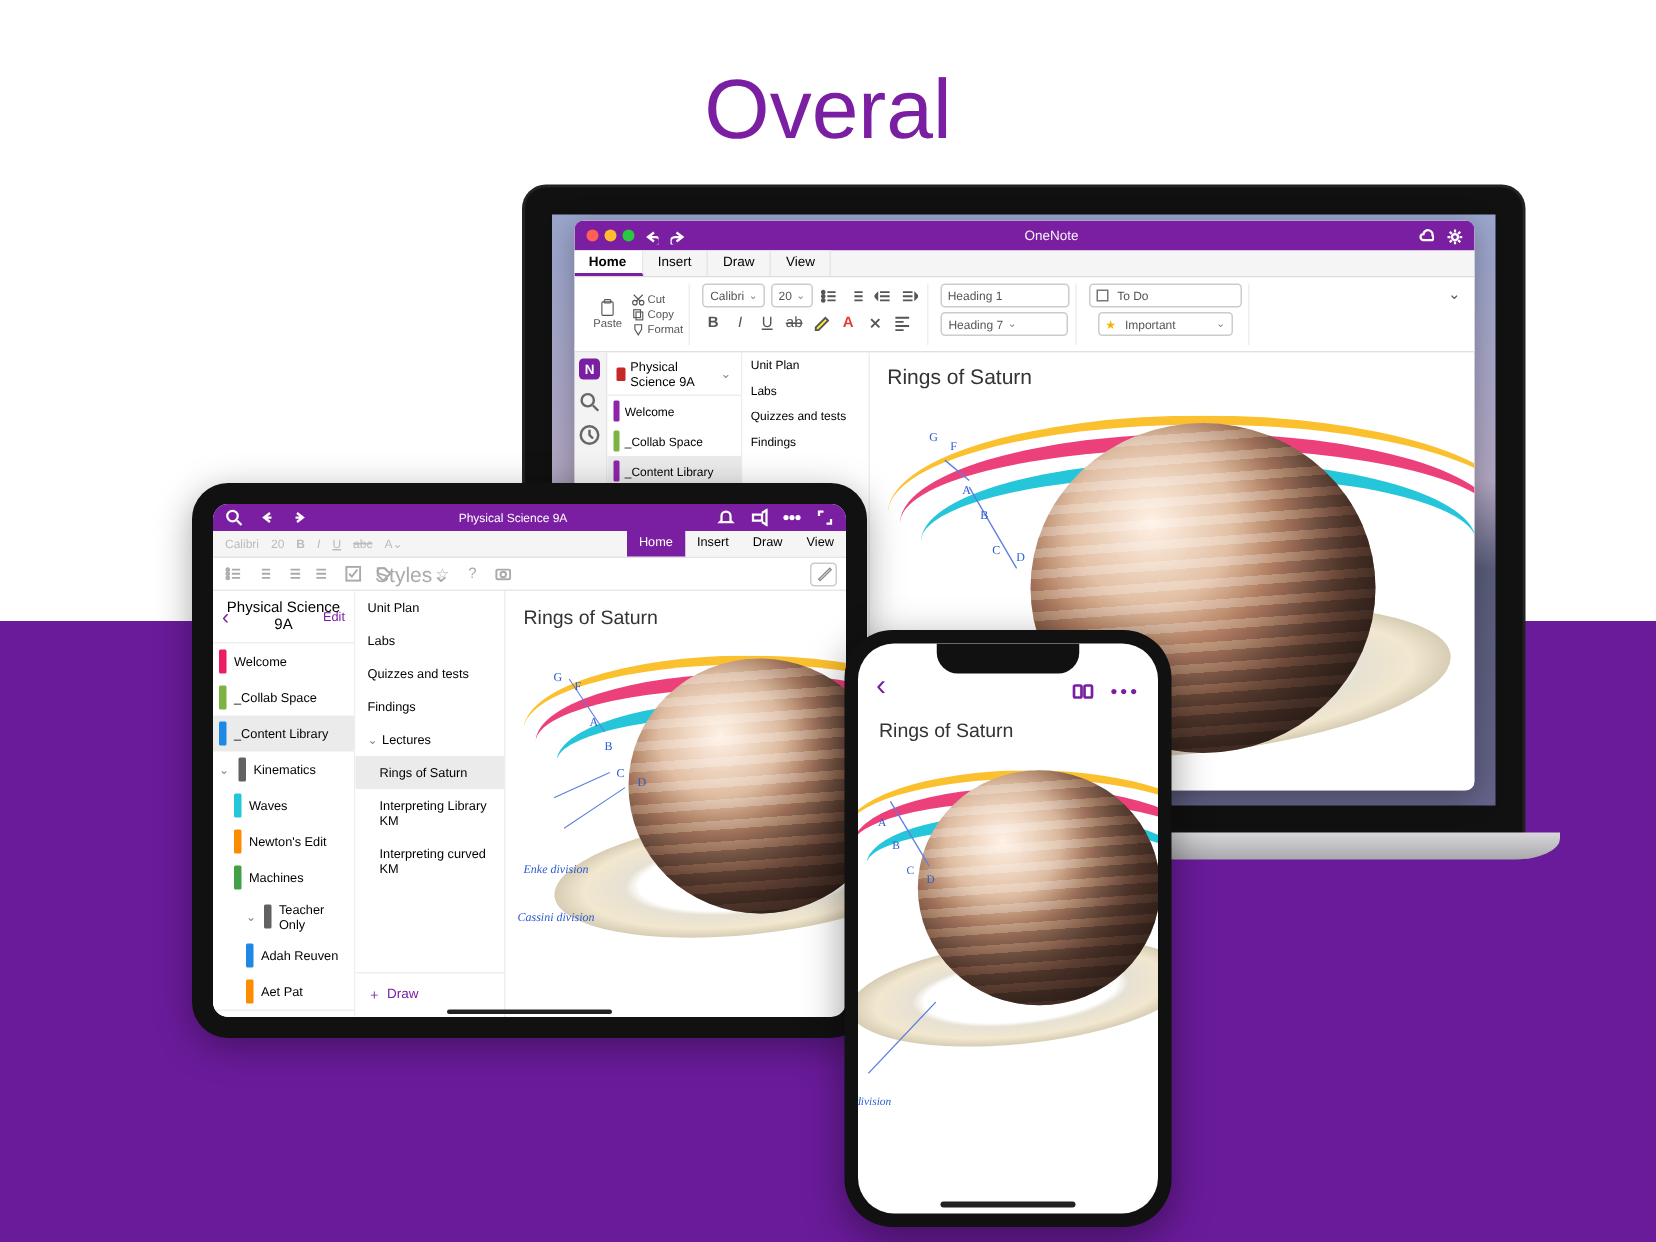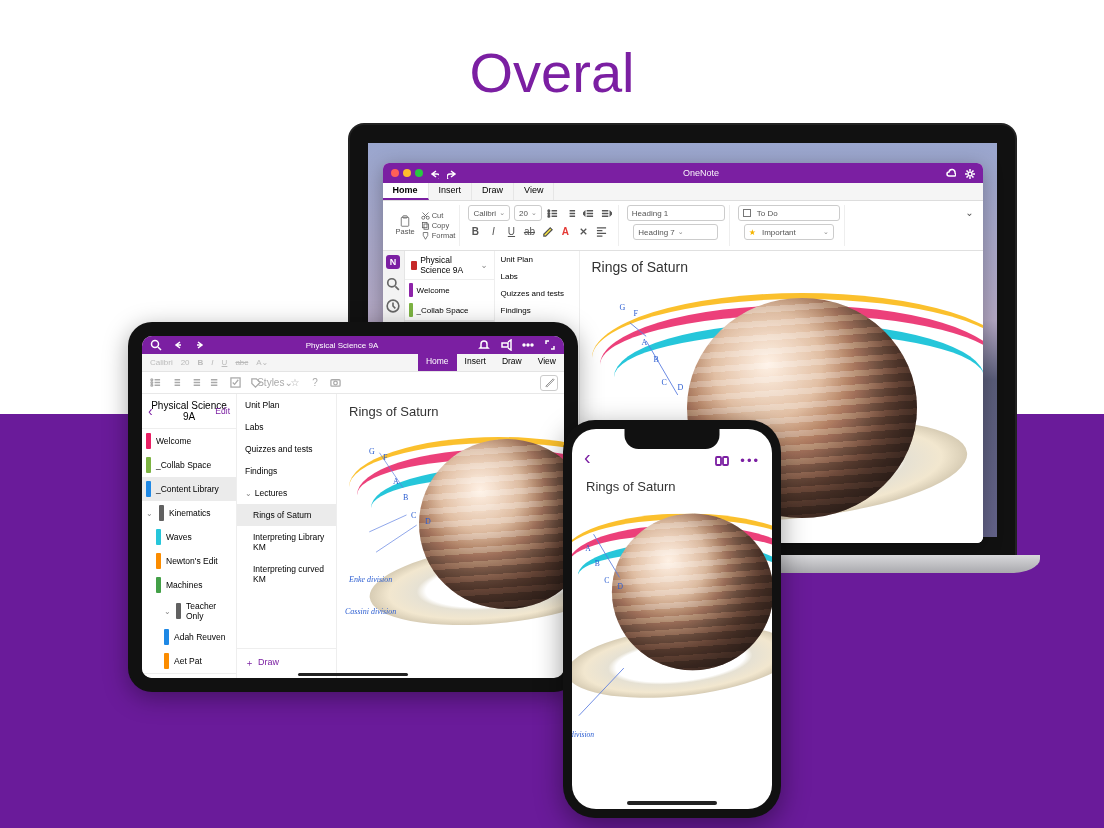--- a/index.html
+++ b/index.html
@@ -10,21 +10,21 @@
 
   .headline { position: absolute; top: 40px; left: 0; width: 100%; text-align: center; font-size: 56px; font-weight: 300; color: #7b1fa2; font-family: "Segoe UI Light", "Segoe UI", sans-serif; }
 
   
   .laptop { position: absolute; left: 325px; top: 125px; width: 715px; height: 448px; }
   .lap-screen { position: absolute; left: 25px; top: 0; right: 25px; bottom: 18px; background:#111; border-radius: 14px 14px 0 0; padding: 18px; box-shadow: 0 0 0 2px #222; }
   .lap-desktop { width: 100%; height: 100%; background: linear-gradient(#9aa6ce 0%, #b4a8c4 45%, #5a5d7a 60%, #64638a 100%); display:flex; align-items:flex-start; justify-content:center; }
   .lap-base { position: absolute; left: 0; right: 0; bottom: 0; height: 18px; background: linear-gradient(#d8d8db, #a9a9ad); border-radius: 0 0 30px 30px / 0 0 14px 14px; }
   .lap-base::after { content:""; position:absolute; left:50%; top:0; width:80px; height:6px; margin-left:-40px; background:#999; border-radius:0 0 8px 8px; }
 
-  .mac-window { margin-top: 20px; width: 600px; height: 380px; background:#fff; border-radius: 6px; overflow: hidden; font-size: 9px; box-shadow: 0 4px 20px rgba(0,0,0,.3); display:flex; flex-direction:column; }
+  .mac-window { margin-top: 4px; width: 600px; height: 380px; background:#fff; border-radius: 6px; overflow: hidden; font-size: 9px; box-shadow: 0 4px 20px rgba(0,0,0,.3); display:flex; flex-direction:column; }
   .mac-titlebar { height: 20px; background:#7b1fa2; display:flex; align-items:center; padding:0 8px; gap:5px; color:#fff; }
   .traffic { display:flex; gap:4px; }
   .traffic span { width:8px; height:8px; border-radius:50%; }
   .tl-r{background:#ff5f57}.tl-y{background:#febc2e}.tl-g{background:#28c840}
   .mac-titlebar .tb-center { flex:1; text-align:center; font-size:9px; opacity:.95; }
   .mac-titlebar svg { width:11px; height:11px; fill:none; stroke:#fff; stroke-width:1.5; }
   .tb-icons { display:flex; gap:8px; align-items:center; }
 
   .mac-tabs { height:18px; background:#f5f5f5; display:flex; border-bottom:1px solid #ddd; }
   .mac-tab { padding: 2px 10px; font-size:9px; background:#f5f5f5; border-right:1px solid #e6e6e6; cursor:pointer; }
@@ -274,21 +274,21 @@
                   </svg>
                 </div>
               <div class="mini-ico">
                   <svg viewBox="0 0 12 12">
                     <path d="M1 2h10M1 5h6M1 8h10M1 11h6"></path>
                   </svg>
                 </div>
             </div>
           </div>
           <div class="rib-group" style="flex-direction:column;gap:3px">
-            <div class="rib-select" style="width:98px">
+            <div class="rib-select" style="width:86px">
                 <span>Heading 1</span>
               </div>
             <div class="rib-select" style="width:85px">
                 <span>Heading 7</span>
                 <span class="chev">⌄</span>
               </div>
           </div>
           <div class="rib-group" style="flex-direction:column;gap:3px">
             <div class="rib-select" style="width:102px">
                 <span style="width:8px;height:8px;border:1px solid #777;margin-right:3px"></span>
@@ -460,21 +460,21 @@
           <svg viewBox="0 0 12 12">
             <rect x="1" y="1" width="10" height="10"></rect>
             <path d="M3 6l2 2 4-5"></path>
           </svg>
         </div>
       <div class="mini-ico">
           <svg viewBox="0 0 12 12">
             <path d="M2 2h5l4 4-5 5-4-4z"></path>
           </svg>
         </div>
-      <div class="mini-ico" style="font-size:10px;color:#aaa"><span>Styles</span> ⌄</div>
+      <div class="mini-ico" style="font-size:14px;color:#aaa"><span>Styles</span> ⌄</div>
       <div class="mini-ico">☆</div>
       <div class="mini-ico">?</div>
       <div class="mini-ico">
           <svg viewBox="0 0 12 12">
             <rect x="1" y="3" width="10" height="7" rx="1"></rect>
             <circle cx="6" cy="6.5" r="2"></circle>
           </svg>
         </div>
       <div class="tool-right">
         <div class="tool-box">

